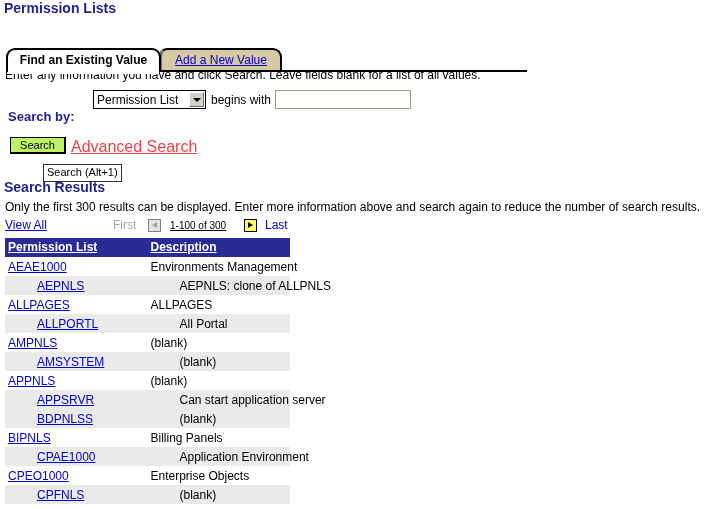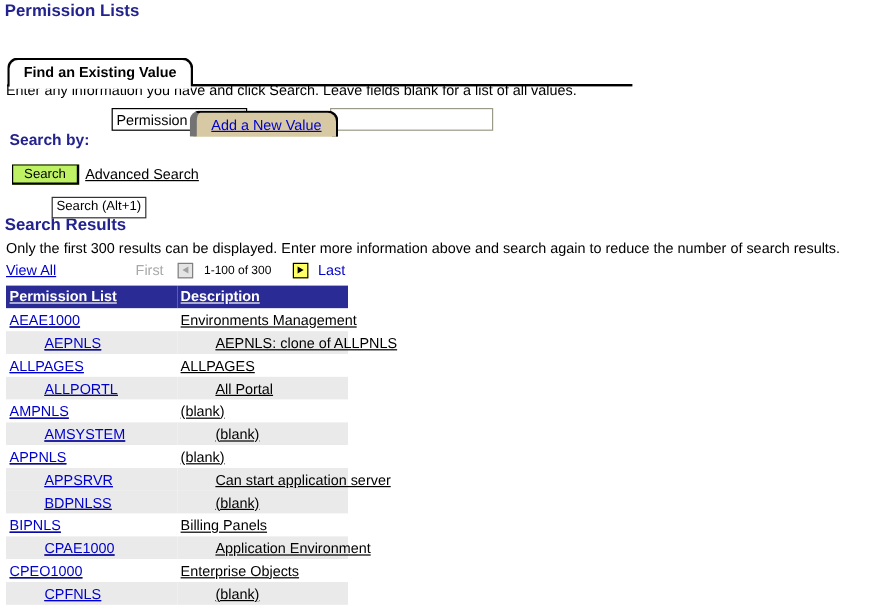--- a/index.html
+++ b/index.html
@@ -82,26 +82,25 @@
     left: 0px;
     bottom: -4px;
     width: 100%;
     height: 4px;
     background: #ffffff;
   }
   .tab-inactive {
     left: 152px;
     width: 124px;
     background: #D6C9A3;
-    border-left: 6px solid #737373;
+    border-left: 4px solid #737373;
     border-top: 2px solid #000000;
     border-right: 2px solid #000000;
     border-radius: 9px 9px 0 0;
     z-index: 2;
-    margin-top: 44px;
   }
   .tab-inactive span {
     color: #0000CC;
     text-decoration: underline;
   }
 
   
   .searchby-label {
     position: absolute;
     left: 8px;
@@ -192,22 +191,22 @@
     color: #000000;
     line-height: 14px;
     text-align: center;
     padding: 0;
     cursor: pointer;
   }
   .adv-search-link {
     position: absolute;
     left: 71px;
     top: 138px;
-    font-size: 12px;
-    color: #000000;
+    font-size: 16px;
+    color: #ef4444;
     text-decoration: underline;
     white-space: nowrap;
     cursor: pointer;
   }
   .tooltip {
     position: absolute;
     left: 43px;
     top: 164px;
     height: 16px;
     line-height: 15px;
@@ -303,20 +302,21 @@
     border-bottom: 3.5px solid transparent;
     border-left: 5px solid #000000;
   }
   .pager-range {
     position: absolute;
     left: 170px;
     top: 3px;
     font-size: 10px;
     color: #000000;
     white-space: nowrap;
+    text-decoration: underline;
   }
   .pager-last {
     position: absolute;
     left: 265px;
     top: 1px;
     font-size: 12px;
     color: #0000CC;
     white-space: nowrap;
     cursor: pointer;
   }
@@ -343,21 +343,20 @@
   .grid th span {
     text-decoration: underline;
     cursor: pointer;
   }
   .grid td {
     font-size: 12px;
     padding: 1px 2px 1px 3px;
     height: 17px;
     white-space: nowrap;
     vertical-align: middle;
-    text-decoration: underline;
   }
   .grid tr.row-odd td { background: #ffffff; }
   .grid tr.row-even td { background: #EAEAEA; padding-left: 32px; }
   .grid td.col-code { width: 95px; }
   .grid td.col-code a {
     color: #0000CC;
     text-decoration: underline;
     cursor: pointer;
   }
   .grid td.col-desc { width: 187px; }

